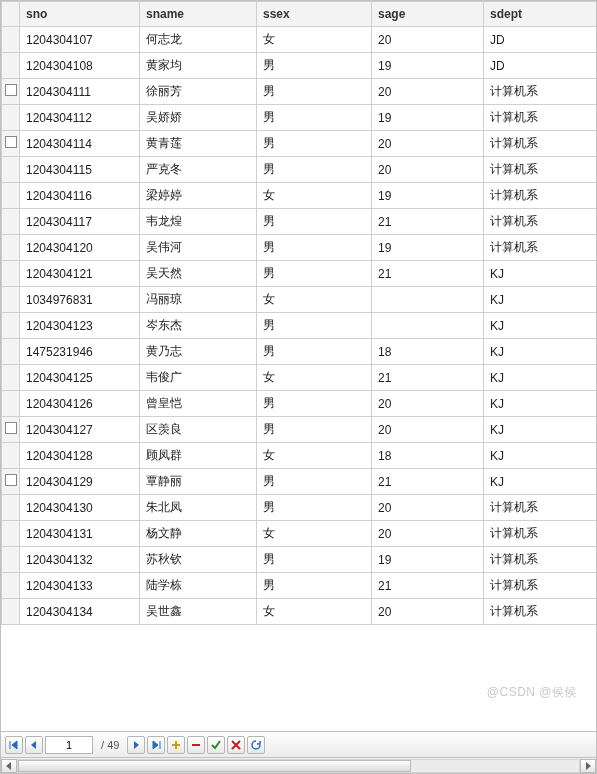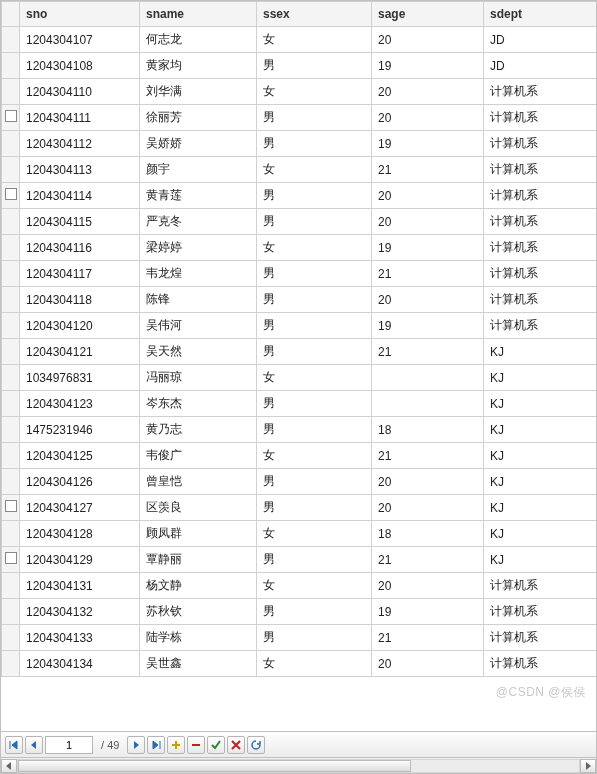--- a/index.html
+++ b/index.html
@@ -22,21 +22,21 @@
   .nav .btn { width: 18px; height: 18px; display: inline-flex; align-items: center; justify-content: center; border: 1px solid #b5b5b5; background: linear-gradient(#fff,#e8e8e8); border-radius: 2px; cursor: pointer; }
   .nav .btn svg { width: 10px; height: 10px; }
   .nav input.pg { width: 48px; height: 18px; border: 1px solid #b5b5b5; text-align: center; font-size: 11px; }
   .nav .tot { padding: 0 6px; color: #555; text-align: center; }
   .nav .spacer { flex: 1; }
   .hscroll { height: 16px; background: #f0f0f0; border-top: 1px solid #c0c0c0; display:flex; align-items:center; }
   .hscroll .sbtn { width:16px; height:14px; border:1px solid #bbb; background:linear-gradient(#fff,#e5e5e5); display:flex; align-items:center; justify-content:center; }
   .hscroll .sbtn svg{width:8px;height:8px;}
   .hscroll .track { flex:1; height:14px; background:#ececec; border:1px solid #d5d5d5; position:relative; }
   .hscroll .thumb { position:absolute; left:0; top:0; height:12px; width:70%; background:linear-gradient(#fdfdfd,#dcdcdc); border:1px solid #bbb; }
-  .watermark { position:absolute; right:10px; bottom:30px; color:#c9c9c9; font-size:12px; pointer-events:none; letter-spacing:0.5px; }
+  .watermark { position:absolute; right:19px; bottom:30px; color:#c9c9c9; font-size:12px; pointer-events:none; letter-spacing:0.5px; }
 </style>
 </head>
 <body>
 
 <div class="wrap">
   <div class="grid">
     <table>
       <colgroup>
         <col class="c0">
           <col class="c1">
@@ -66,52 +66,36 @@
           </tr>
           <tr>
             <td class="rowhandle"></td>
             <td>1204304108</td>
             <td>黄家均</td>
             <td>男</td>
             <td>19</td>
             <td>JD</td>
           </tr>
           <tr>
-            <td class="rowhandle"></td>
-            <td>1204304110</td>
-            <td>刘华满</td>
-            <td>女</td>
-            <td>20</td>
-            <td>计算机系</td>
-          </tr>
-          <tr>
             <td class="rowhandle sel"></td>
             <td>1204304111</td>
             <td>徐丽芳</td>
             <td>男</td>
             <td>20</td>
             <td>计算机系</td>
           </tr>
           <tr>
             <td class="rowhandle"></td>
             <td>1204304112</td>
             <td>吴娇娇</td>
             <td>男</td>
             <td>19</td>
             <td>计算机系</td>
           </tr>
           <tr>
-            <td class="rowhandle"></td>
-            <td>1204304113</td>
-            <td>颜宇</td>
-            <td>女</td>
-            <td>21</td>
-            <td>计算机系</td>
-          </tr>
-          <tr>
             <td class="rowhandle sel"></td>
             <td>1204304114</td>
             <td>黄青莲</td>
             <td>男</td>
             <td>20</td>
             <td>计算机系</td>
           </tr>
           <tr>
             <td class="rowhandle"></td>
             <td>1204304115</td>
@@ -131,28 +115,20 @@
           <tr>
             <td class="rowhandle"></td>
             <td>1204304117</td>
             <td>韦龙煌</td>
             <td>男</td>
             <td>21</td>
             <td>计算机系</td>
           </tr>
           <tr>
             <td class="rowhandle"></td>
-            <td>1204304118</td>
-            <td>陈锋</td>
-            <td>男</td>
-            <td>20</td>
-            <td>计算机系</td>
-          </tr>
-          <tr>
-            <td class="rowhandle"></td>
             <td>1204304120</td>
             <td>吴伟河</td>
             <td>男</td>
             <td>19</td>
             <td>计算机系</td>
           </tr>
           <tr>
             <td class="rowhandle"></td>
             <td>1204304121</td>
             <td>吴天然</td>
@@ -216,20 +192,28 @@
             <td>18</td>
             <td>KJ</td>
           </tr>
           <tr>
             <td class="rowhandle sel"></td>
             <td>1204304129</td>
             <td>覃静丽</td>
             <td>男</td>
             <td>21</td>
             <td>KJ</td>
+          </tr>
+          <tr>
+            <td class="rowhandle"></td>
+            <td>1204304130</td>
+            <td>朱北凤</td>
+            <td>男</td>
+            <td>20</td>
+            <td>计算机系</td>
           </tr>
           <tr>
             <td class="rowhandle"></td>
             <td>1204304131</td>
             <td>杨文静</td>
             <td>女</td>
             <td>20</td>
             <td>计算机系</td>
           </tr>
           <tr>

